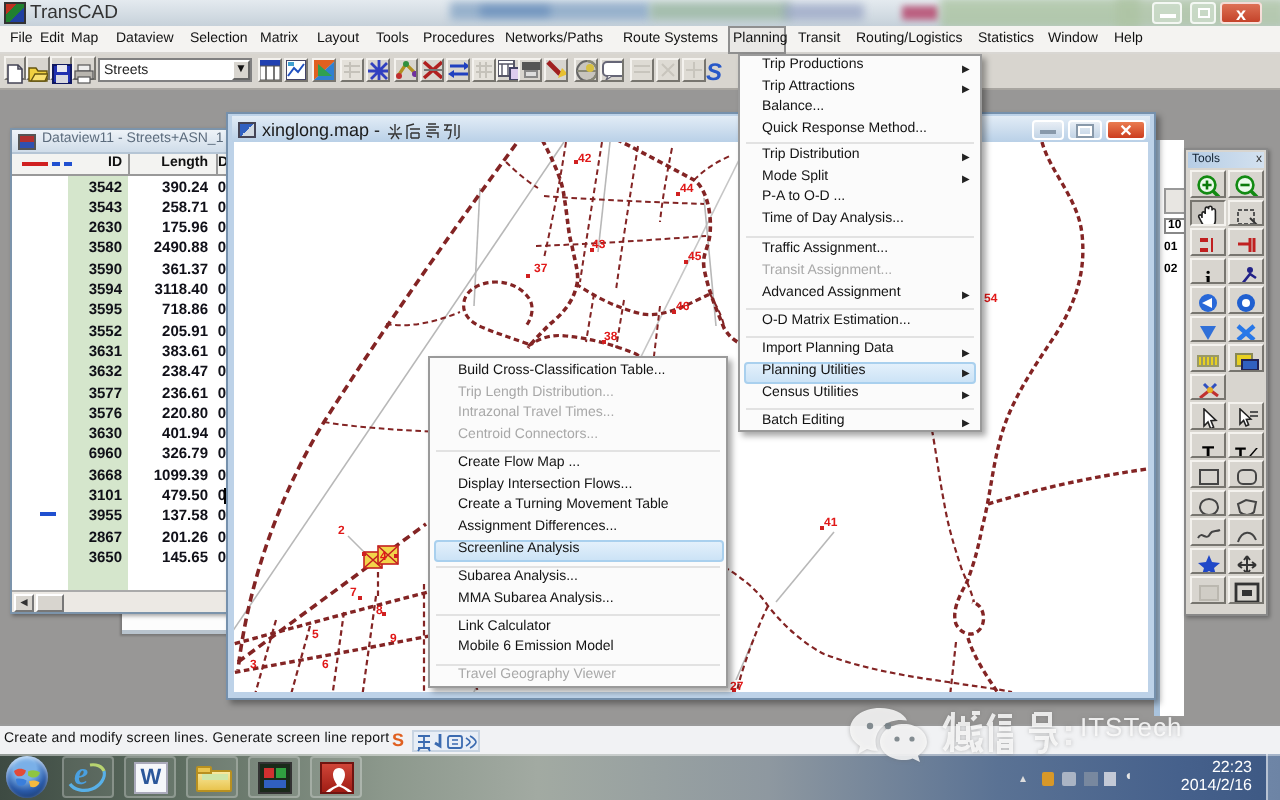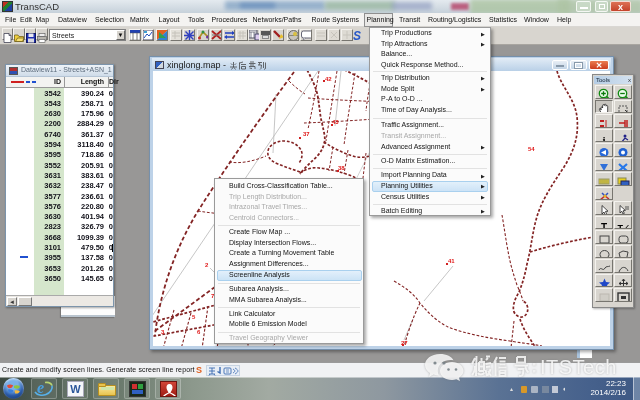--- a/index.html
+++ b/index.html
@@ -28,21 +28,21 @@
 #dv-title .t{position:absolute;left:15px;top:1px;font-size:7px;color:#5b6b7c;white-space:pre;}
 #dv-head{position:absolute;left:0;top:12px;width:100%;height:11px;background:#f3f3f1;border-bottom:1px solid #999;font-size:7px;font-weight:bold;color:#111;}
 #dv-body{position:absolute;left:0;top:23px;width:100%;bottom:11px;overflow:hidden;}
 .dvrow{position:absolute;left:0;width:100%;height:10.3px;font-size:7.5px;font-weight:bold;color:#101018;}
 .dvrow .id{position:absolute;left:23px;width:32px;text-align:right;top:0.5px;}
 .dvrow .len{position:absolute;left:55px;width:43px;text-align:right;top:0.5px;}
 .dvrow .dir{position:absolute;left:98px;width:9px;text-align:right;top:0.5px;}
 #dv-green{position:absolute;left:28px;top:23px;width:30px;bottom:11px;background:#d5e6cc;}
 #dv-scroll{position:absolute;left:0;bottom:0;width:100%;height:11px;background:#ece9e4;border-top:1px solid #aaa;}
 
-#mapwin{left:113px;top:56px;width:465px;height:294px;background:#bdd2e8;border:1px solid #7590ac;box-shadow:2px 2px 3px rgba(0,0,0,.35);margin-left:36px;}
+#mapwin{left:113px;top:56px;width:465px;height:294px;background:#bdd2e8;border:1px solid #7590ac;box-shadow:2px 2px 3px rgba(0,0,0,.35);}
 #map-title{position:absolute;left:2px;top:1px;right:2px;height:13px;background:linear-gradient(#e2ecf6,#b9d0e7);}
 #map-title .t{position:absolute;left:15px;top:1.5px;font-size:9px;color:#1a1a1a;white-space:pre;}
 #map-area{position:absolute;left:3px;top:14px;right:3px;bottom:3px;background:#fff;overflow:hidden;}
 .xpbtn{position:absolute;top:2px;height:10px;border-radius:2px;border:1px solid #fff;}
 
 #tools{left:592px;top:74px;width:42px;height:234px;background:#d8d5cf;border:1px solid #888;box-shadow:1px 1px 2px rgba(0,0,0,.3);}
 #tools-title{position:absolute;left:1px;top:1px;right:1px;height:8px;background:linear-gradient(90deg,#b6cde5,#d3e1ef);font-size:6px;color:#123;}
 .tool{position:absolute;width:18px;height:13.6px;background:#d8d5cf;border:1px solid;border-color:#f4f2ee #77756f #77756f #f4f2ee;overflow:hidden;text-align:center;}
 
 .menu{position:absolute;background:#fbfbfb;border:1px solid #9a9a9a;box-shadow:2px 2px 3px rgba(0,0,0,.35);}
@@ -237,26 +237,26 @@
         <span class="id">3543</span>
         <span class="len">258.71</span>
         <span class="dir">0</span>
       </div>
       <div class="dvrow" style="top:20.6px">
         <span class="id">2630</span>
         <span class="len">175.96</span>
         <span class="dir">0</span>
       </div>
       <div class="dvrow" style="top:30.9px">
-        <span class="id">2200</span>
-        <span class="len">2884.29</span>
+        <span class="id">3580</span>
+        <span class="len">2490.88</span>
         <span class="dir">0</span>
       </div>
       <div class="dvrow" style="top:41.2px">
-        <span class="id">6740</span>
+        <span class="id">3590</span>
         <span class="len">361.37</span>
         <span class="dir">0</span>
       </div>
       <div class="dvrow" style="top:51.5px">
         <span class="id">3594</span>
         <span class="len">3118.40</span>
         <span class="dir">0</span>
       </div>
       <div class="dvrow" style="top:61.8px">
         <span class="id">3595</span>
@@ -287,41 +287,41 @@
         <span class="id">3576</span>
         <span class="len">220.80</span>
         <span class="dir">0</span>
       </div>
       <div class="dvrow" style="top:123.6px">
         <span class="id">3630</span>
         <span class="len">401.94</span>
         <span class="dir">0</span>
       </div>
       <div class="dvrow" style="top:133.9px">
-        <span class="id">2823</span>
+        <span class="id">6960</span>
         <span class="len">326.79</span>
         <span class="dir">0</span>
       </div>
       <div class="dvrow" style="top:144.2px">
         <span class="id">3668</span>
         <span class="len">1099.39</span>
         <span class="dir">0</span>
       </div>
       <div class="dvrow" style="top:154.5px">
         <span class="id">3101</span>
         <span class="len">479.50</span>
         <span class="dir">0</span>
       </div>
       <div class="dvrow" style="top:164.8px">
         <span class="id">3955</span>
         <span class="len">137.58</span>
         <span class="dir">0</span>
       </div>
       <div class="dvrow" style="top:175.1px">
-        <span class="id">3653</span>
+        <span class="id">2867</span>
         <span class="len">201.26</span>
         <span class="dir">0</span>
       </div>
       <div class="dvrow" style="top:185.4px">
         <span class="id">3650</span>
         <span class="len">145.65</span>
         <span class="dir">0</span>
       </div>
       <div style="position:absolute;left:14px;top:168.3px;width:8px;height:2px;background:#2050d0;"></div>
       <div style="position:absolute;left:106px;top:155.5px;width:1.5px;height:8px;background:#000;"></div>
@@ -687,14 +687,14 @@
         <circle cx="32" cy="16.5" r="1.3"></circle>
     </g>
   </svg>
   <svg width="66" height="22" viewBox="0 0 66 22" style="position:absolute;left:47px;top:2px;" stroke="rgba(250,250,250,.85)" stroke-width="2" fill="none">
     <path d="M4,3 L1,9 M5.5,1 L5,21 M4,11 C4,15 3,18 1,20 M8,7 L13,7 L13,16 M8,7 L8,16 M8,11.5 L13,11.5 M8,16 L13,16 M10.5,3 L10.5,7 M7,18 C8,20 12,20 13.5,17.5 M15,5 L17,3 M15,1.5 L19,1.5 M14.5,9 L20,8 M15,12 L19,11.5 M14.5,15 L16,21 M19.5,14 C19,17 18,19 16.5,20.5 M17,16 L20,21"></path>
     <path d="M26,2 L23,8 M24.5,6 L24.5,21 M28,3 L35,3 M28.5,6.5 L34.5,6.5 M28.5,9.5 L34.5,9.5 M27.5,12.5 L35.5,12.5 M28.5,15.5 L34.5,15.5 L34.5,21 L28.5,21 L28.5,15.5 M28.5,18 L34.5,18"></path>
     <path d="M46,2 L54,2 L54,7.5 L46,7.5 L46,2 M43.5,10.5 L57,10.5 M54.5,10.5 C54.5,14 55.5,16 57.5,17.5 M46.5,14 L52.5,14 L52,18.5 C51.7,20.5 50.5,21.3 48,20.8"></path>
     <rect x="62" y="8" width="2.6" height="2.6" fill="rgba(248,248,248,.8)" stroke="none"></rect>
     <rect x="62" y="15" width="2.6" height="2.6" fill="rgba(248,248,248,.8)" stroke="none"></rect>
   </svg>
-  <div style="position:absolute;left:116px;top:3px;font-size:20px;letter-spacing:0.5px;text-align:center;">ITSTech</div>
+  <div style="position:absolute;left:116px;top:3px;font-size:13px;letter-spacing:0.5px;text-align:center;">ITSTech</div>
 </div>
 
 </body></html>

